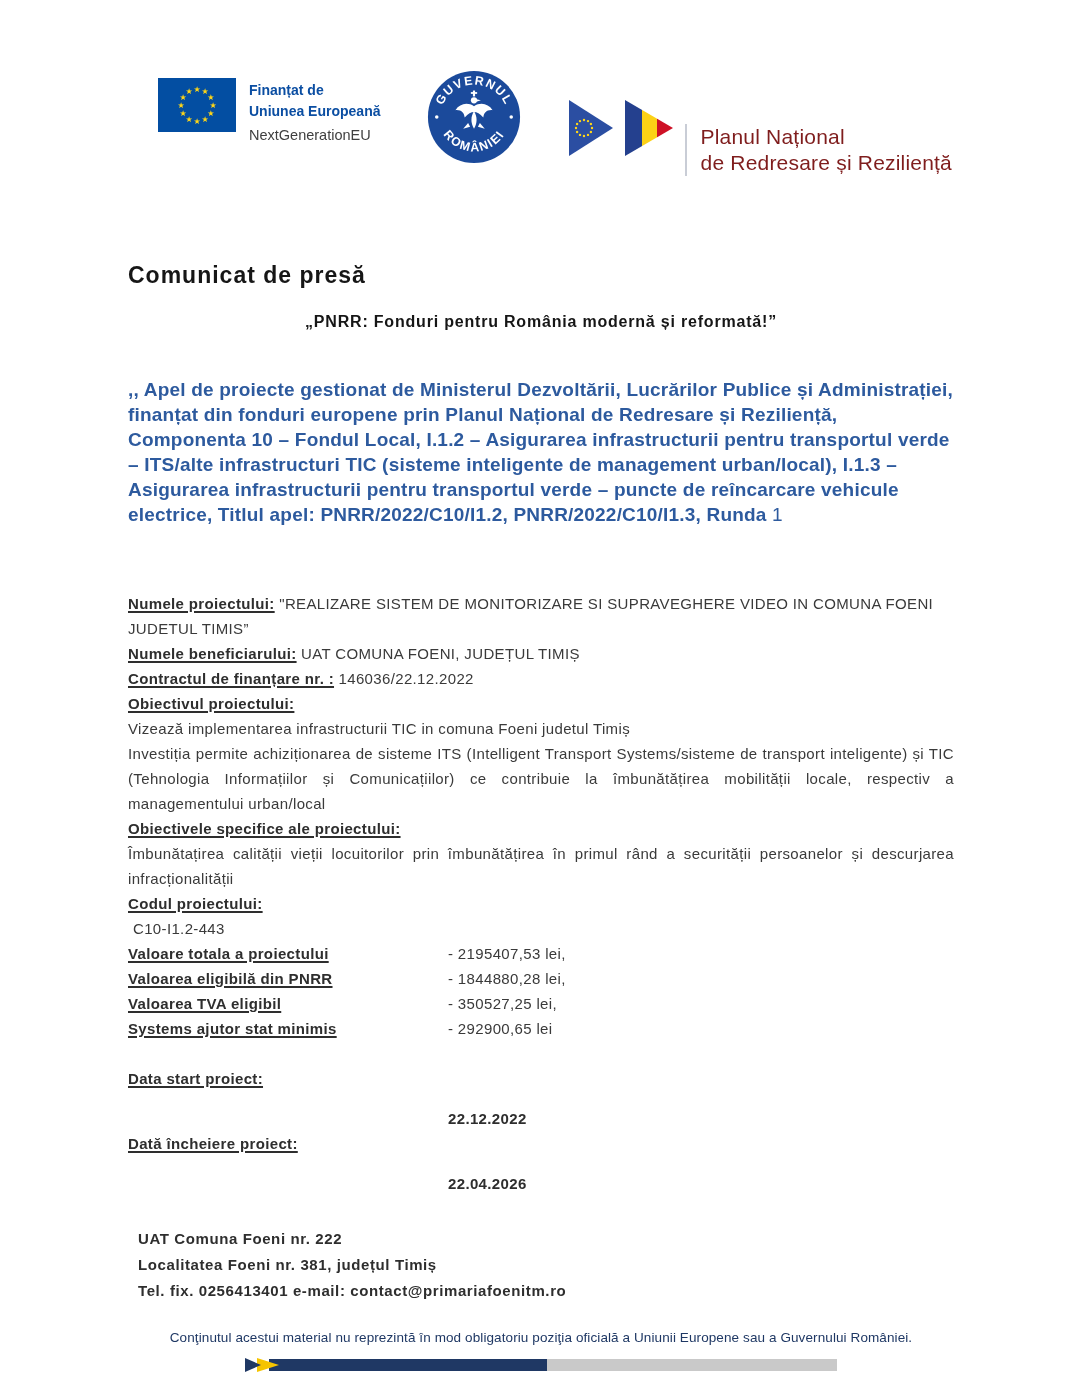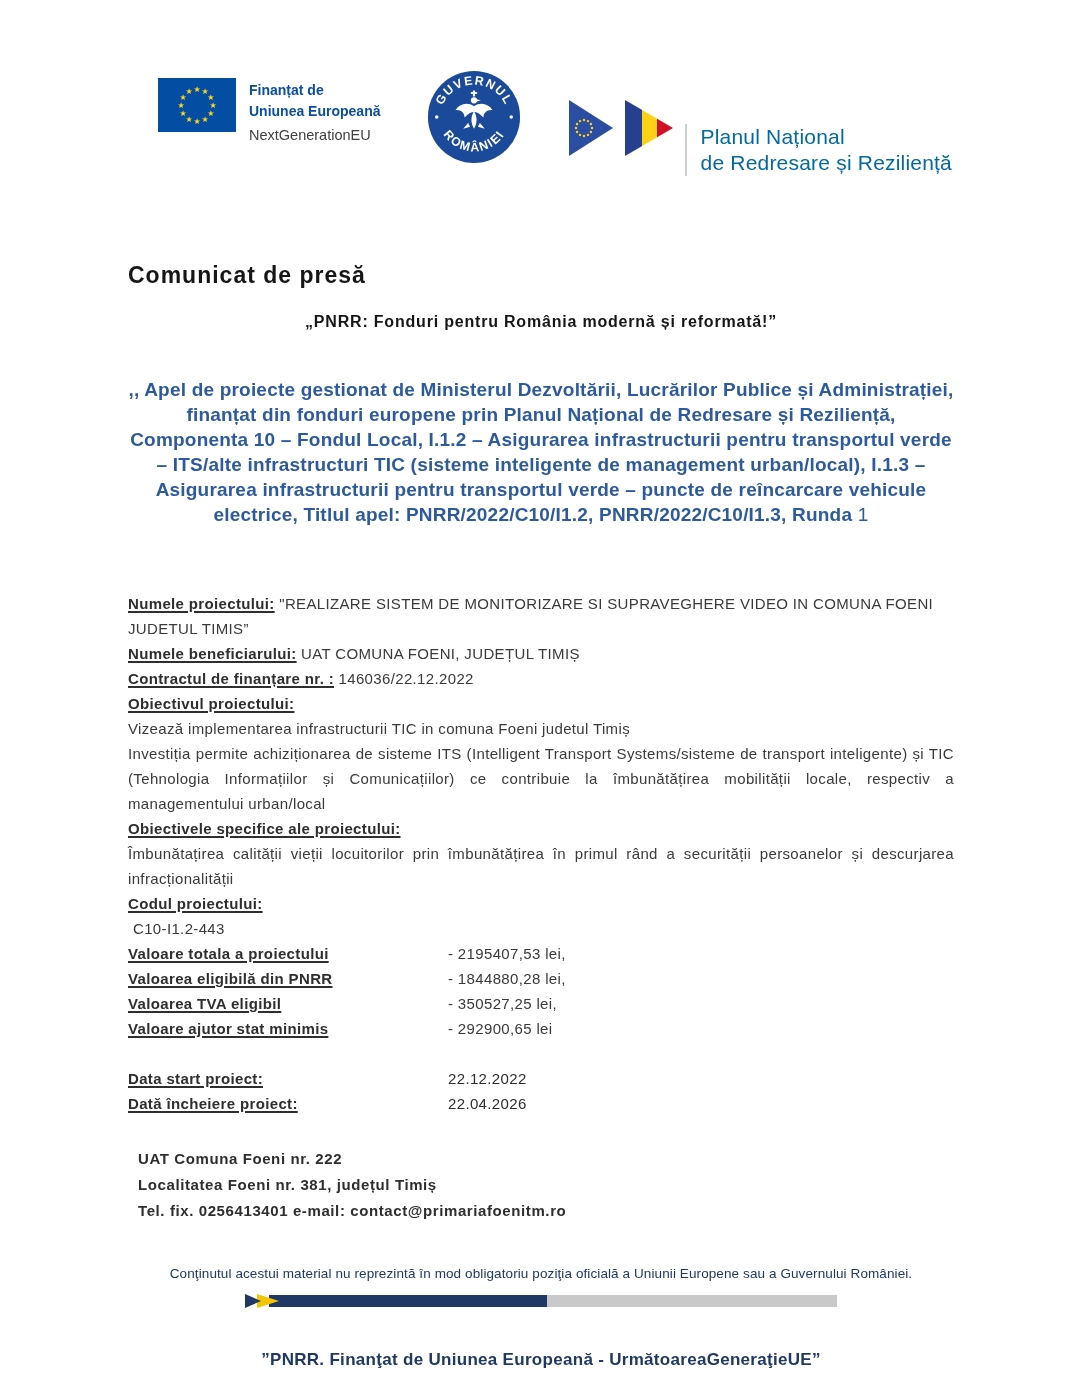--- a/index.html
+++ b/index.html
@@ -17,60 +17,60 @@
     display:flex; align-items:flex-start; justify-content:space-between;
   }
   .eu-logo { display:flex; align-items:flex-start; gap:13px; }
   .eu-text { padding-top:2px; line-height:21px; }
   .eu-text .b { font-weight:bold; color:#0b4ea2; font-size:14px; }
   .eu-text .g { color:#3f3f3f; font-size:14.5px; padding-top:3px; }
   .gov-seal { margin-top:-10px; }
   .pnrr-logo { display:flex; align-items:center; gap:0; margin-top:2px; }
   .pnrr-text {
     border-left:2px solid #c9cdd6; padding-left:14px; margin-left:12px;
-    color:#0369a1; font-size:21px; line-height:26px; letter-spacing:0.2px;margin-top:44px;
+    color:#7f1d1d; font-size:21px; line-height:26px; letter-spacing:0.2px;margin-top:44px;
   }
 
   
   .doc-title {
     margin-top:86px; text-align:left; font-size:23px; font-weight:bold;
     color:#161616; letter-spacing:1px;
   }
   .doc-subtitle {
     margin-top:24px; text-align:center; font-size:16px; font-weight:bold;
     color:#161616; letter-spacing:0.8px;
   }
   .lead {
-    margin-top:46px; text-align:center; font-size:19px; font-weight:bold;
+    margin-top:46px; text-align:left; font-size:19px; font-weight:bold;
     color:#2d5a9e; line-height:25px; letter-spacing:0.2px;
   }
   .lead .suffix { font-weight:normal; }
 
   
   .details { margin-top:64px; font-size:15px; line-height:25px; letter-spacing:0.35px; }
   .details p { margin:0; }
   .ul {
     font-weight:bold; color:#2e2e2e; text-decoration:underline;
     text-decoration-thickness:1.5px; text-underline-offset:2px;
   }
   .just { text-align:justify; }
   .code-value { padding-left:5px; }
 
   .kv-row { display:flex; }
   .kv-row .k { width:320px; flex:0 0 320px; }
   .kv-row .v {}
-  .kv-row .v.bold { font-weight:normal; color:#2e2e2e; }
+  .kv-row .v.bold { font-weight:bold; color:#2e2e2e;margin-top:40px; }
   .gap-line { height:25px; }
 
   .contact { margin-top:30px; padding-left:10px; font-weight:bold; color:#2e2e2e;
              font-size:15px; line-height:26px; letter-spacing:0.6px; }
 
   
   .disclaimer {
-    margin-top:42px; text-align:center; font-size:13.5px; color:#1f3864;
+    margin-top:26px; text-align:center; font-size:13.5px; color:#1f3864;
     letter-spacing:0.1px;
   }
   .bar-wrap { margin-top:13px; text-align:center; }
   .slogan {
     margin-top:38px; text-align:center; font-size:17px; font-weight:bold;
     color:#1f3864; letter-spacing:0.3px;
   }
   .links { margin-top:30px; display:flex; justify-content:center; gap:98px;
            font-size:15px; }
   .links a { color:#2e75b6; text-decoration:none; letter-spacing:0.2px; }
@@ -194,21 +194,21 @@
       </div>
       <div class="kv-row">
         <span class="k ul">Valoarea eligibilă din PNRR</span>
         <span class="v">- 1844880,28 lei,</span>
       </div>
       <div class="kv-row">
         <span class="k ul">Valoarea TVA eligibil</span>
         <span class="v">- 350527,25 lei,</span>
       </div>
       <div class="kv-row">
-        <span class="k ul">Valoare ajutor stat minimis</span>
+        <span class="k ul">Systems ajutor stat minimis</span>
         <span class="v">- 292900,65 lei</span>
       </div>
 
       <div class="gap-line"></div>
 
       <div class="kv-row">
         <span class="k ul">Data start proiect:</span>
         <span class="v bold">22.12.2022</span>
       </div>
       <div class="kv-row">

